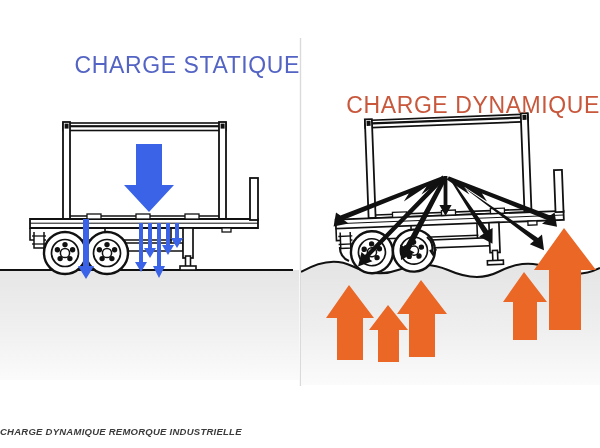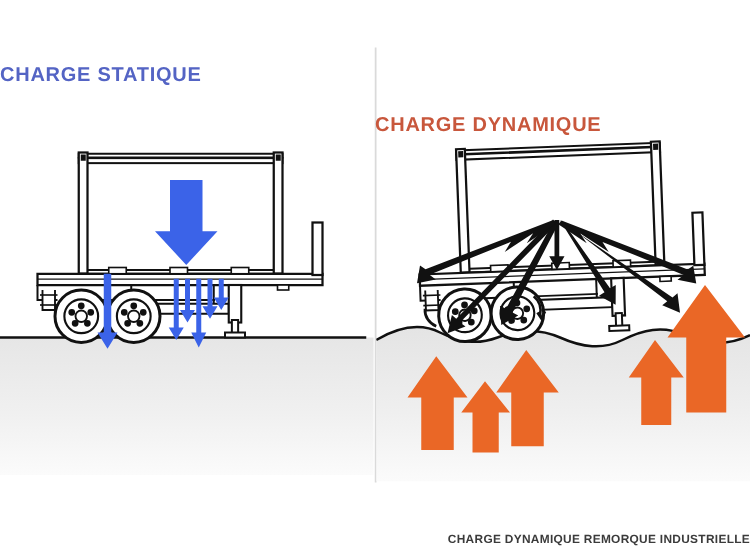--- a/index.html
+++ b/index.html
@@ -18,48 +18,49 @@
     position: absolute;
     left: 0;
     top: 0;
     width: 600px;
     height: 448px;
   }
   .panel-title {
     position: absolute;
     top: 52px;
     width: 300px;
-    text-align: left;
+    text-align: right;
     font-family: "Liberation Sans", sans-serif;
-    font-size: 16px;
-    font-weight: bold;
+    font-size: 23px;
+    font-weight: normal;
     letter-spacing: 0.6px;
     white-space: nowrap;
   }
   #title-static {
     left: 0;
     color: #5464c4;
   }
   #title-dynamic {
     left: 300px;
     color: #c8573c;
     margin-top: 40px;
   }
   #caption {
     position: absolute;
     left: 0;
     top: 426px;
     width: 600px;
-    text-align: right;
+    text-align: left;
     font-family: "Liberation Sans", sans-serif;
     font-size: 9.5px;
     font-weight: bold;
     letter-spacing: 0.25px;
     color: #3b3b3b;
     white-space: nowrap;
+    font-style: italic;
   }
   svg { display: block; }
 </style>
 </head>
 <body>
 
 <div id="figure">
 
   <svg width="600" height="448" viewBox="0 0 600 448">
 

